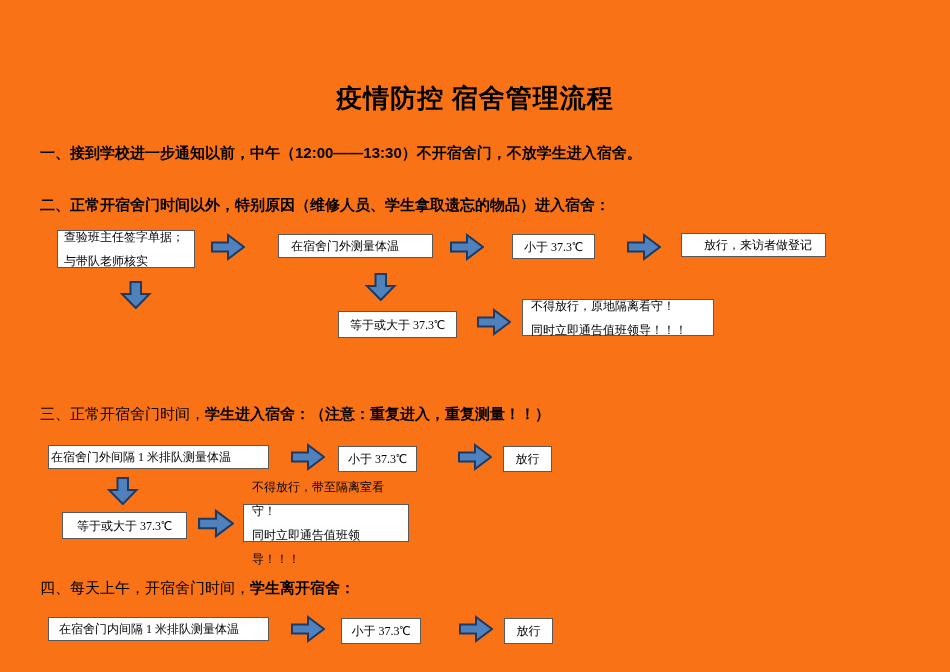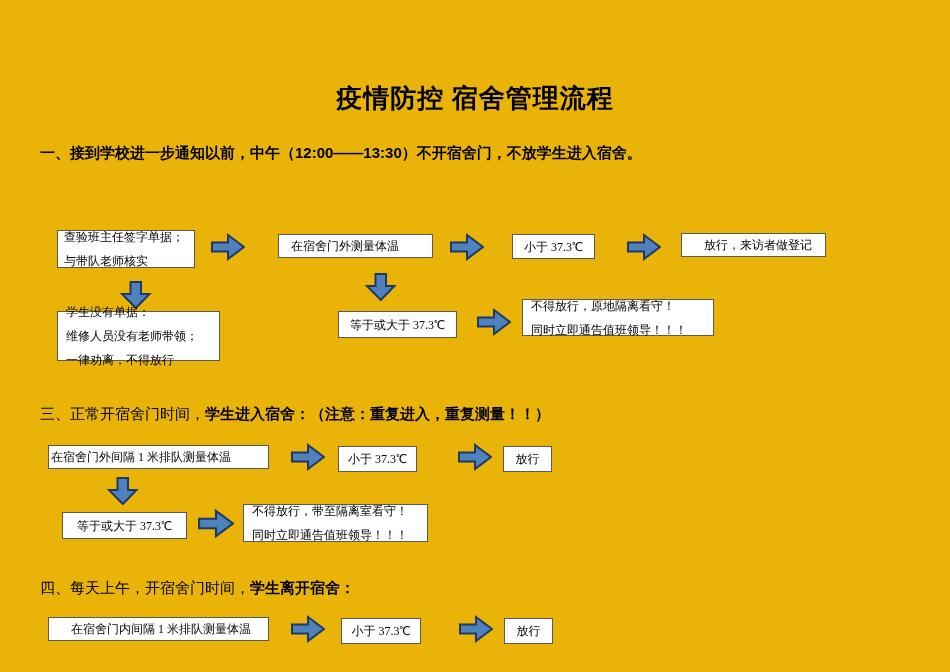--- a/index.html
+++ b/index.html
@@ -1,18 +1,18 @@
 <!DOCTYPE html>
 <html><head>
 <meta charset="utf-8">
 <style>
   * { margin:0; padding:0; box-sizing:border-box; }
   html,body { background:#ffffff; }
   .page {
-    position:relative; width:950px; height:672px; background:#eab308;
+    position:relative; width:950px; height:672px; background:#f97316;
     overflow:hidden; font-family:"Liberation Sans", sans-serif; color:#000;
   }
   .doc-title {
     position:absolute; left:0; top:82px; width:100%; height:34px;
     text-align:center; font-size:26px; font-weight:700; line-height:34px;
     font-family:"Liberation Serif", serif; letter-spacing:1px;
   }
   .heading {
     position:absolute; left:40px; font-size:15px; font-weight:700;
     white-space:pre; font-family:"Liberation Sans", sans-serif;
@@ -31,20 +31,21 @@
 </style>
 </head>
 <body>
 
 <div class="page">
 
   <div class="doc-title" style="color: rgb(0, 0, 0);">疫情防控 宿舍管理流程</div>
 
   <div class="heading" style="top:144px">一、接到学校进一步通知以前，中午（12:00——13:30）不开宿舍门，不放学生进入宿舍。</div>
 
+  <div class="heading" style="top:196px">二、正常开宿舍门时间以外，特别原因（维修人员、学生拿取遗忘的物品）进入宿舍：</div>
 
   <div class="flow-box" style="left: 57px; top: 230px; width: 138px; height: 38px; padding-left: 6px; border-color: rgb(89, 89, 89);">查验班主任签字单据；
 与带队老师核实</div>
   <div class="arrow" style="left:211px;top:233px">
     <svg width="34" height="28" viewBox="0 0 34 28">
         <polygon points="1,9.5 17,9.5 17,2 33,14 17,26 17,18.5 1,18.5" stroke-width="2" stroke-linejoin="miter" fill="#4f81bd" stroke="#1c3a63"></polygon>
       </svg>
   </div>
   <div class="flow-box" style="left: 278px; top: 234px; width: 155px; height: 24px; padding-left: 12px; border-color: rgb(89, 89, 89);">在宿舍门外测量体温</div>
   <div class="arrow" style="left:450px;top:233px">
@@ -58,23 +59,20 @@
         <polygon points="1,9.5 17,9.5 17,2 33,14 17,26 17,18.5 1,18.5" stroke-width="2" stroke-linejoin="miter" fill="#4f81bd" stroke="#1c3a63"></polygon>
       </svg>
   </div>
   <div class="flow-box" style="left: 681px; top: 233px; width: 145px; height: 24px; padding-left: 22px; border-color: rgb(89, 89, 89);">放行，来访者做登记</div>
 
   <div class="arrow" style="left:119px;top:281px">
     <svg width="34" height="28" viewBox="0 0 34 28">
         <polygon points="11.5,1 22,1 22,13 30.5,13 16.8,27 3,13 11.5,13" stroke-width="2" stroke-linejoin="miter" fill="#4f81bd" stroke="#1c3a63"></polygon>
       </svg>
   </div>
-  <div class="flow-box" style="left: 57px; top: 311px; width: 163px; height: 50px; padding-left: 8px; border-color: rgb(89, 89, 89);">学生没有单据：
-维修人员没有老师带领；
-一律劝离，不得放行</div>
 
   <div class="arrow" style="left:364px;top:273px">
     <svg width="34" height="28" viewBox="0 0 34 28">
         <polygon points="11.5,1 22,1 22,13 30.5,13 16.8,27 3,13 11.5,13" stroke-width="2" stroke-linejoin="miter" fill="#4f81bd" stroke="#1c3a63"></polygon>
       </svg>
   </div>
   <div class="flow-box center" style="left: 338px; top: 311px; width: 119px; height: 27px; border-color: rgb(89, 89, 89);">等于或大于 37.3℃</div>
   <div class="arrow" style="left:477px;top:308px">
     <svg width="34" height="28" viewBox="0 0 34 28">
         <polygon points="1,9.5 17,9.5 17,2 33,14 17,26 17,18.5 1,18.5" stroke-width="2" stroke-linejoin="miter" fill="#4f81bd" stroke="#1c3a63"></polygon>
@@ -103,26 +101,26 @@
     <svg width="34" height="28" viewBox="0 0 34 28">
         <polygon points="11.5,1 22,1 22,13 30.5,13 16.8,27 3,13 11.5,13" stroke-width="2" stroke-linejoin="miter" fill="#4f81bd" stroke="#1c3a63"></polygon>
       </svg>
   </div>
   <div class="flow-box center" style="left: 62px; top: 512px; width: 125px; height: 27px; border-color: rgb(89, 89, 89);">等于或大于 37.3℃</div>
   <div class="arrow" style="left:198px;top:508px">
     <svg width="36" height="31" viewBox="0 0 34 28">
         <polygon points="1,9.5 17,9.5 17,2 33,14 17,26 17,18.5 1,18.5" stroke-width="2" stroke-linejoin="miter" fill="#4f81bd" stroke="#1c3a63"></polygon>
       </svg>
   </div>
-  <div class="flow-box" style="left: 243px; top: 504px; width: 185px; height: 38px; border-color: rgb(89, 89, 89);">不得放行，带至隔离室看守！
+  <div class="flow-box" style="left: 243px; top: 504px; width: 166px; height: 38px; border-color: rgb(89, 89, 89);">不得放行，带至隔离室看守！
 同时立即通告值班领导！！！</div>
 
   <div class="heading" style="top:579px"><span class="h-normal">四、每天上午，开宿舍门时间，</span><span class="h-bold">学生离开宿舍：</span></div>
 
-  <div class="flow-box" style="left: 48px; top: 617px; width: 221px; height: 24px; padding-left: 22px; border-color: rgb(89, 89, 89);">在宿舍门内间隔 1 米排队测量体温</div>
+  <div class="flow-box" style="left: 48px; top: 617px; width: 221px; height: 24px; padding-left: 10px; border-color: rgb(89, 89, 89);">在宿舍门内间隔 1 米排队测量体温</div>
   <div class="arrow" style="left:291px;top:615px">
     <svg width="34" height="28" viewBox="0 0 34 28">
         <polygon points="1,9.5 17,9.5 17,2 33,14 17,26 17,18.5 1,18.5" stroke-width="2" stroke-linejoin="miter" fill="#4f81bd" stroke="#1c3a63"></polygon>
       </svg>
   </div>
   <div class="flow-box center" style="left: 341px; top: 618px; width: 80px; height: 26px; border-color: rgb(89, 89, 89);">小于 37.3℃</div>
   <div class="arrow" style="left:459px;top:615px">
     <svg width="34" height="28" viewBox="0 0 34 28">
         <polygon points="1,9.5 17,9.5 17,2 33,14 17,26 17,18.5 1,18.5" stroke-width="2" stroke-linejoin="miter" fill="#4f81bd" stroke="#1c3a63"></polygon>
       </svg>

